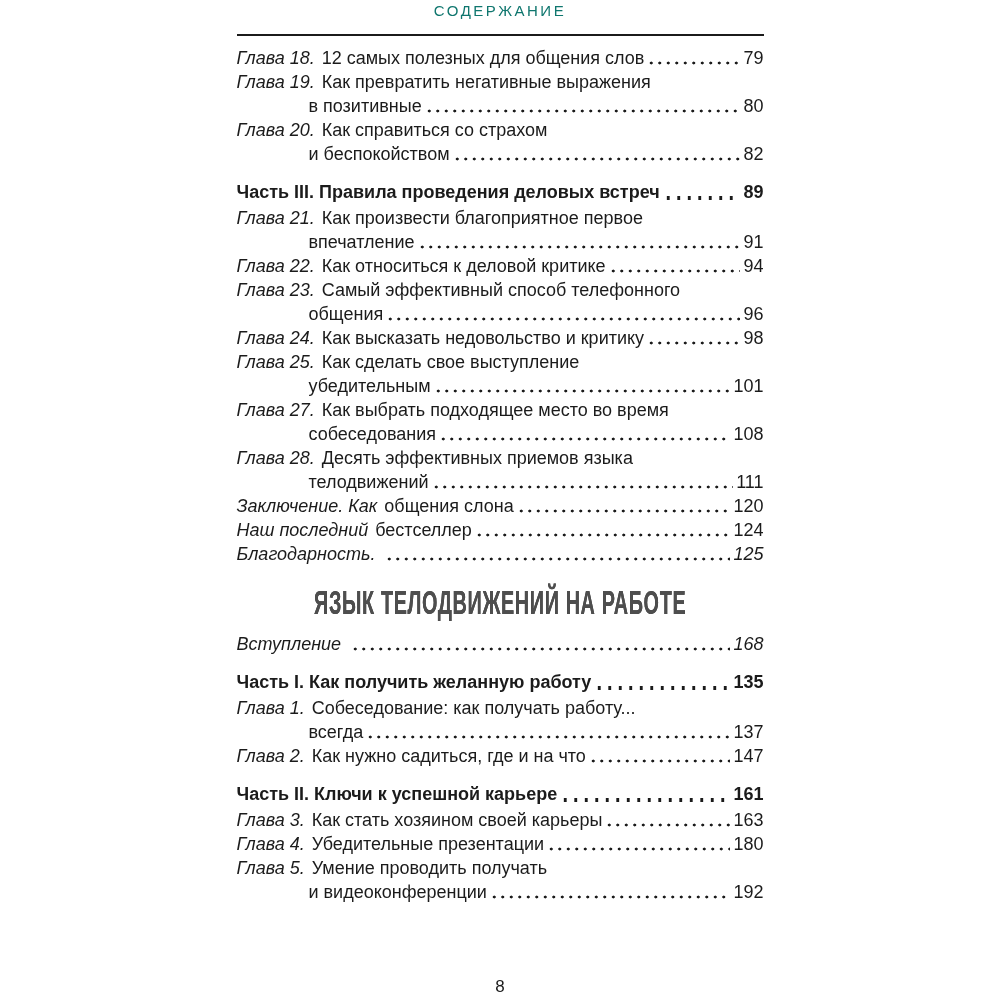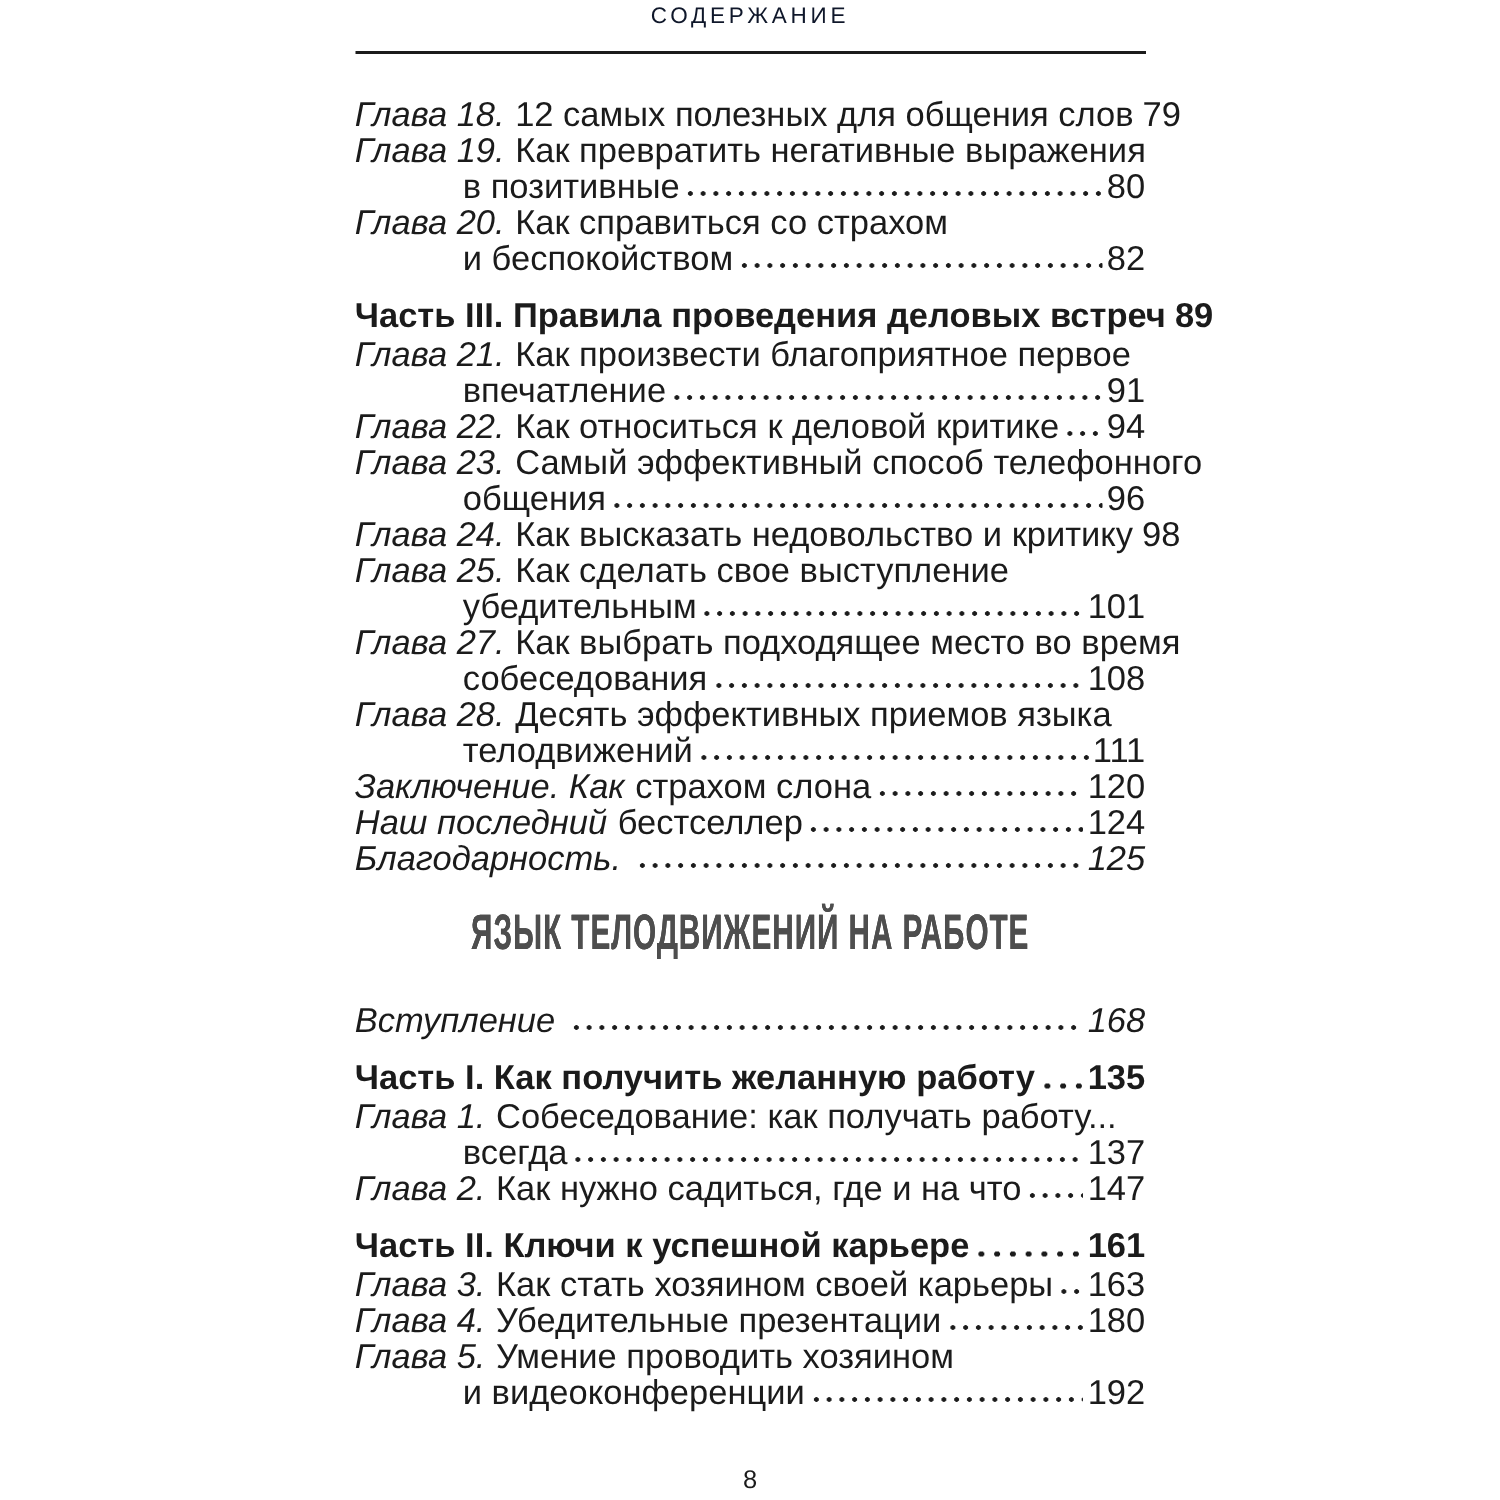--- a/index.html
+++ b/index.html
@@ -11,25 +11,25 @@
   }
   .page{position:relative;width:1000px;height:1000px;overflow:hidden;background:#fff;}
   .col{width:527px;margin:0 auto;}
 
   .toc-header{
     text-align:center;
     font-size:15px;
     letter-spacing:2.5px;
     padding-top:3px;
     line-height:16px;
-    color:#0f172a;
+    color:#0f766e;
   }
   .rule{border:0;border-top:2px solid #1b1b1b;margin:15px 0 0 0;}
 
-  .rows{margin-top:28px;font-size:23px;}
+  .rows{margin-top:10px;font-size:18px;}
   .row{
     display:flex;
     align-items:baseline;
     line-height:24px;
     min-height:24px;
     white-space:nowrap;
   }
   .row .label{font-style:italic;margin-right:7px;flex:0 0 auto;}
   .row .text{flex:0 0 auto;}
   .row.indent{padding-left:72px;}
@@ -200,21 +200,21 @@
 
   <div class="row indent">
 
     <span class="text">телодвижений</span>
     <span class="leader"></span>
     <span class="page-num">111</span>
   </div>
 
   <div class="row">
     <span class="label">Заключение. Как</span>
-    <span class="text">страхом слона</span>
+    <span class="text">общения слона</span>
     <span class="leader"></span>
     <span class="page-num">120</span>
   </div>
 
   <div class="row">
     <span class="label">Наш последний</span>
     <span class="text">бестселлер</span>
     <span class="leader"></span>
     <span class="page-num">124</span>
   </div>
@@ -282,21 +282,21 @@
 
   <div class="row">
     <span class="label">Глава 4.</span>
     <span class="text">Убедительные презентации</span>
     <span class="leader"></span>
     <span class="page-num">180</span>
   </div>
 
   <div class="row nopage">
     <span class="label">Глава 5.</span>
-    <span class="text">Умение проводить хозяином</span>
+    <span class="text">Умение проводить получать</span>
 
   </div>
 
   <div class="row indent">
 
     <span class="text">и видеоконференции</span>
     <span class="leader"></span>
     <span class="page-num">192</span>
   </div>
 </div>

